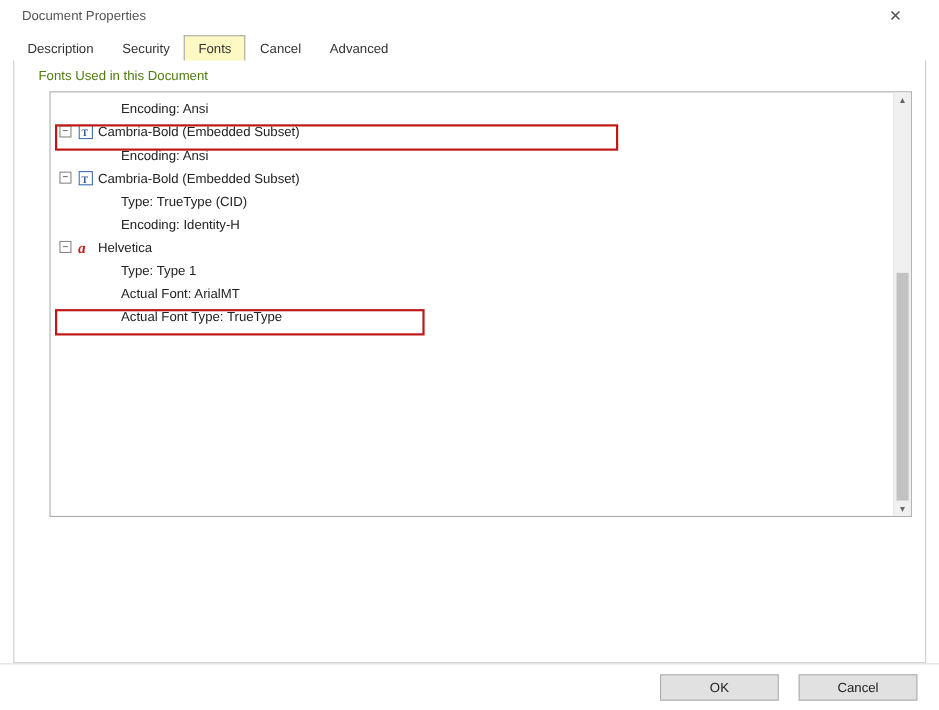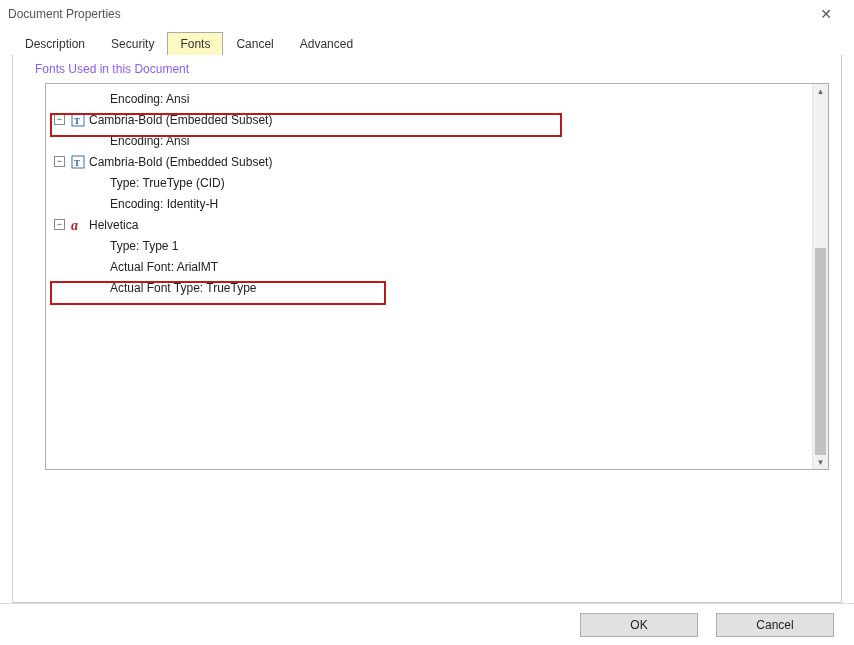--- a/index.html
+++ b/index.html
@@ -11,21 +11,21 @@
     color: #222;
     width: 854px;
     height: 645px;
     overflow: hidden;
     position: relative;
   }
   .titlebar {
     height: 28px;
     display: flex;
     align-items: center;
-    padding: 0 8px;
+    padding: 0 20px;
     color: #555;
     justify-content: center;
   }
   .titlebar .title { flex: 1; }
   .titlebar .close {
     width: 40px; height: 28px;
     display:flex;align-items:center;justify-content:center;
     color:#555;font-size:14px;font-weight:300;
   }
   .tabs {
@@ -56,21 +56,21 @@
     position:relative;
     background:#fff;
   }
   .fieldset-wrap { position:relative; height:100%; }
   .fieldset-label {
     position:absolute;
     top:-1px; left:6px;
     background:#fff;
     padding:0 4px;
     font-size:12px;
-    color:#8b5cf6;
+    color:#4d7c0f;
   }
   .treebox {
     border:1px solid #adadad;
     position:absolute;
     top:20px; left:20px; right:0; bottom:120px;
     background:#fff;
     overflow:hidden;
   }
   .tree {
     position:absolute;
@@ -115,21 +115,21 @@
   .footer{
     position:absolute;
     left:0;right:0;bottom:0;
     height:42px;
     border-top:1px solid #dcdcdc;
     display:flex;justify-content:flex-end;align-items:center;
     padding:0 20px;gap:18px;
     background:#fff;
   }
   .btn{
-    width:118px;height:24px;
+    width:108px;height:24px;
     border:1px solid #adadad;
     background:#e1e1e1;
     display:flex;align-items:center;justify-content:center;
     font-size:12px;color:#222;
   }
 </style>
 </head>
 <body>
 
 <div class="titlebar">

